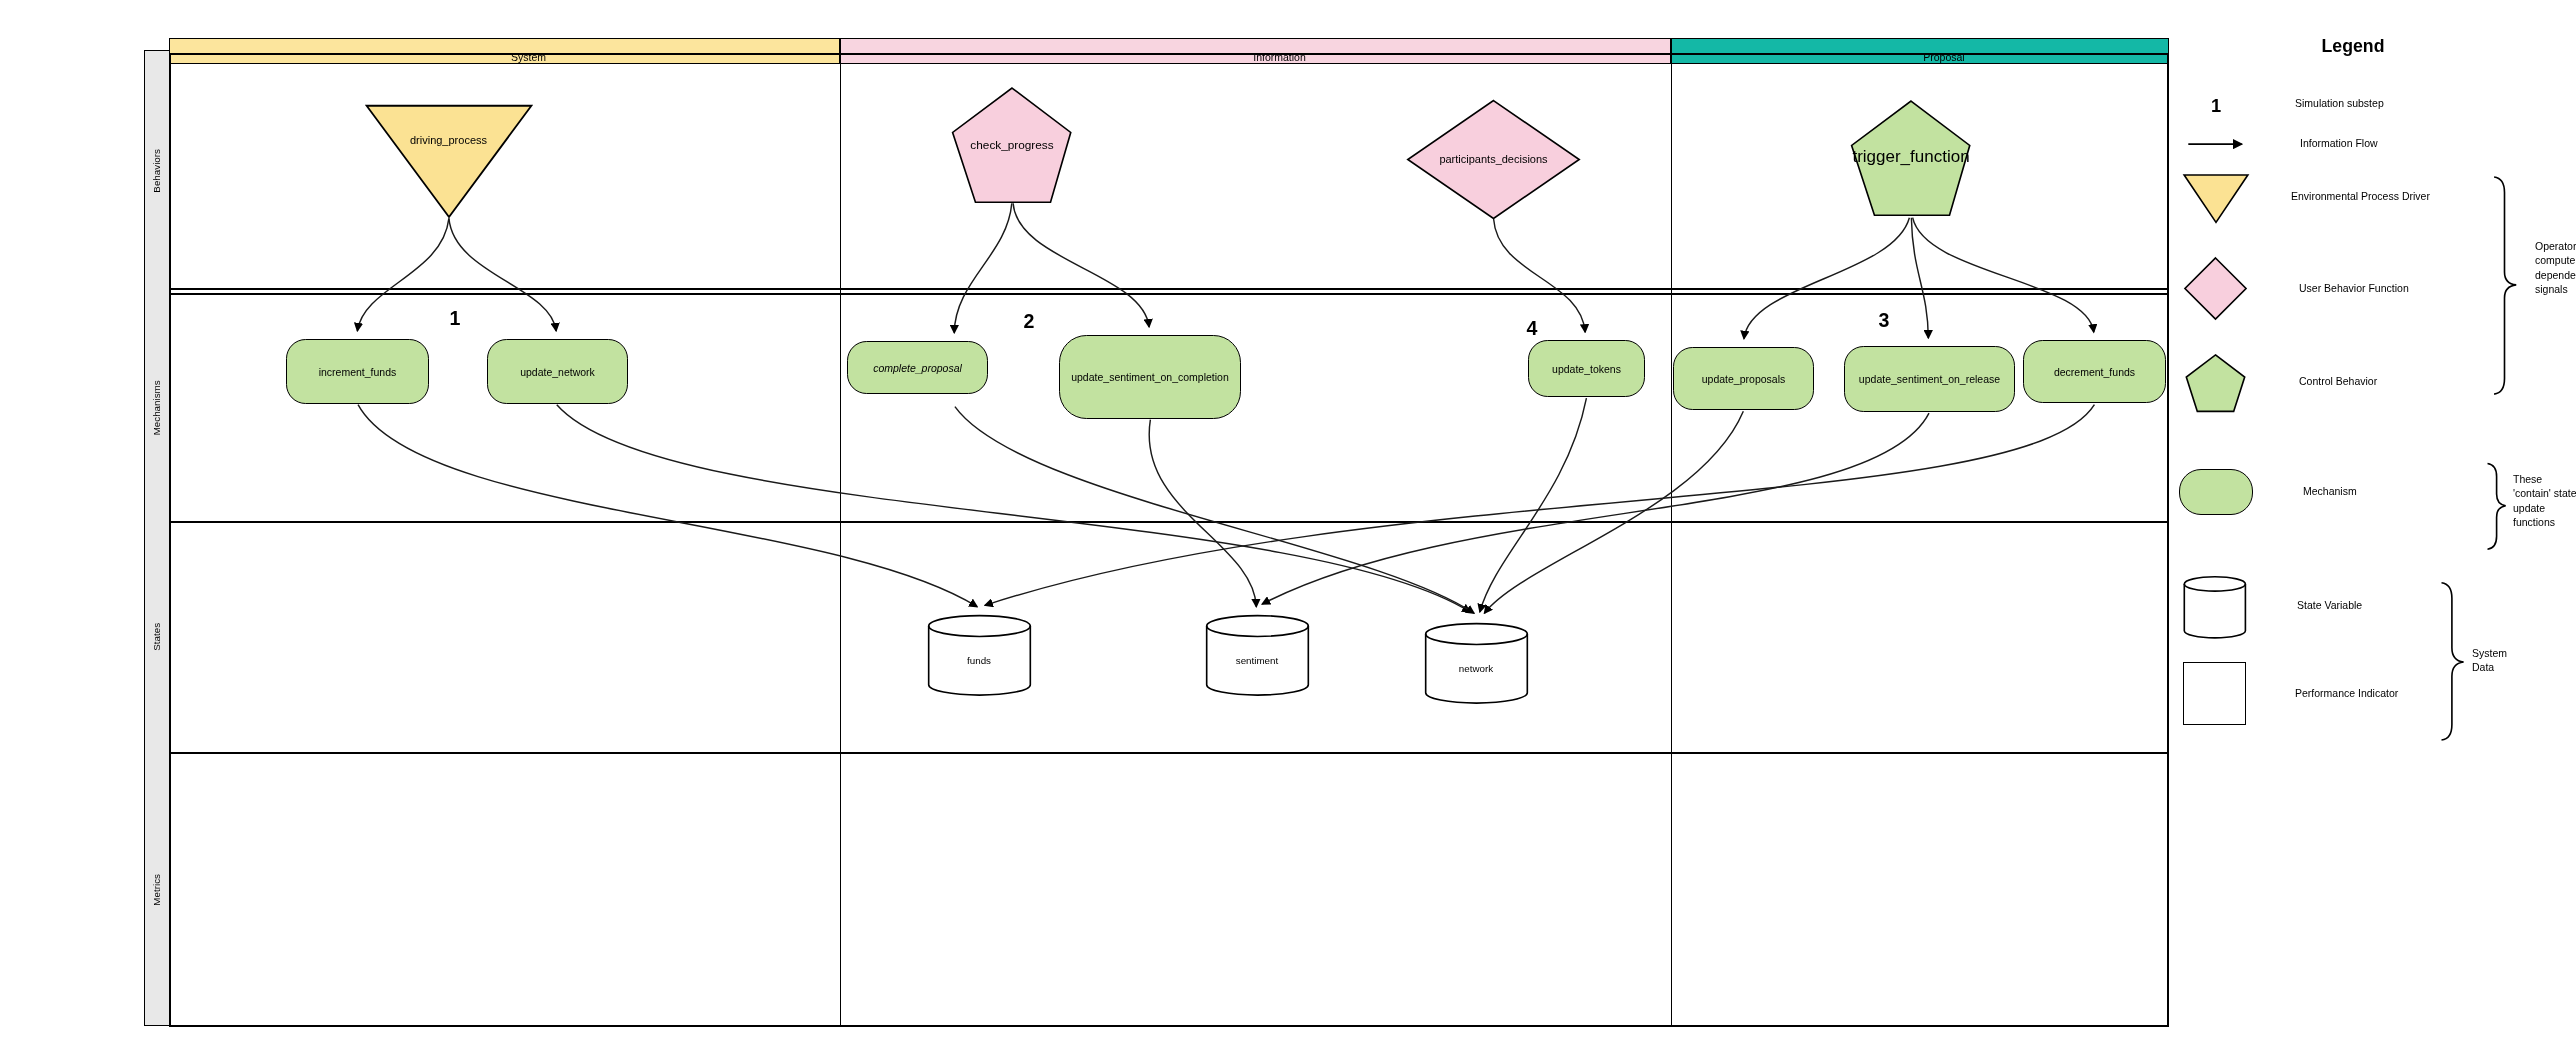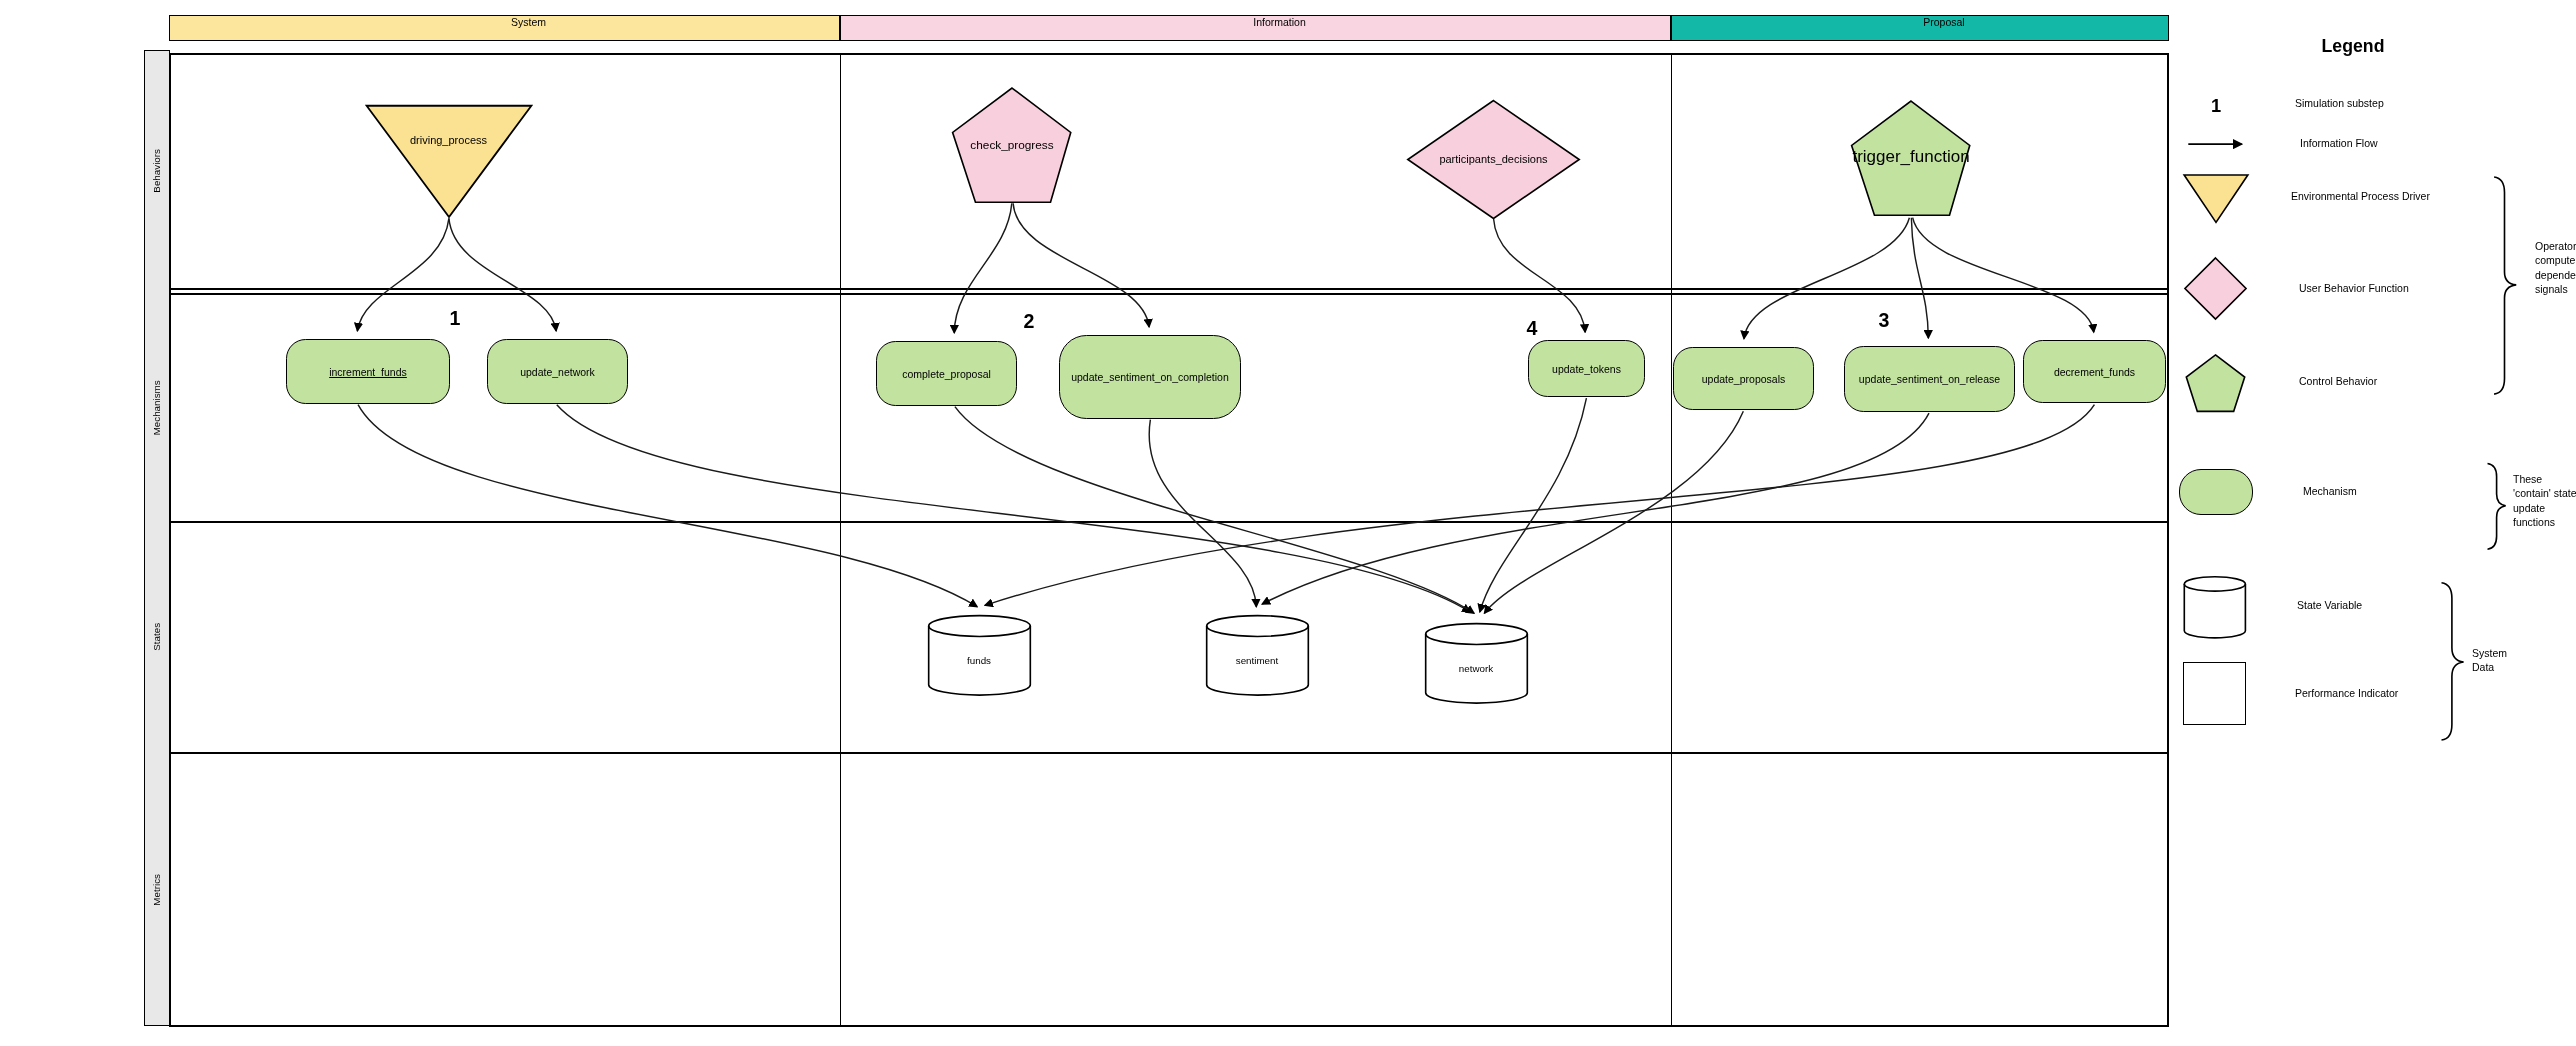--- a/index.html
+++ b/index.html
@@ -1,21 +1,21 @@
 <!DOCTYPE html>
 <html style="font-size:10.5px"><head>
 <meta charset="utf-8">
 <style>
   html,body{margin:0;padding:0;background:#fff;overflow:hidden;}
   #canvas{position:relative;width:2576px;height:1046px;background:#ffffff;
           font-family:"Liberation Sans",sans-serif;color:#000;}
   .abs{position:absolute;}
   
-  .hdr{position:absolute;top:15px;height:26px;border:1.6px solid #000;box-sizing:border-box;
-       display:flex;align-items:flex-start;justify-content:center;font-size:10.5px;padding-left:48px;}
+  .hdr{position:absolute;top:38px;height:26px;border:1.6px solid #000;box-sizing:border-box;
+       display:flex;align-items:flex-end;justify-content:center;font-size:10.5px;padding-left:48px;}
   .hdr-yellow{background:#FCE59D;}
   .hdr-pink{background:#F8D5E0;}
   .hdr-green{background:#14b8a6;}
   
   .grid-outline{position:absolute;left:169px;top:53px;width:2000px;height:974px;
                 border:2px solid #000;box-sizing:border-box;}
   .vline{position:absolute;top:53px;height:974px;width:1.3px;background:#000;}
   .hline{position:absolute;left:144px;width:2025px;height:1.6px;background:#000;}
   
   .sidebar{position:absolute;left:144px;top:50px;width:25.5px;height:976px;background:#E8E8E8;
@@ -117,23 +117,23 @@
   <svg class="abs" style="left:1849px;top:99px;" width="124" height="119" viewBox="0 0 190 182">
     <polygon points="95,3 185,71 154,178 39,178 4,71" fill="#C2E2A0" stroke="#000" stroke-width="2.5"></polygon>
   </svg>
   <div class="shape-label" style="left:1852px;top:148px;width:118px;height:18.3px;font-size:17px;">trigger_function</div>
 
   <div class="substep" style="left:442px;top:305px;">1</div>
   <div class="substep" style="left:1016px;top:308px;">2</div>
   <div class="substep" style="left:1519px;top:315px;">4</div>
   <div class="substep" style="left:1871px;top:307px;">3</div>
 
-  <div class="mech" style="left:286px;top:339px;width:164px;height:65px;text-decoration:underline;">increment_funds</div>
+  <div class="mech" style="left:286px;top:339px;width:143px;height:65px;">increment_funds</div>
   <div class="mech" style="left:487px;top:339px;width:141px;height:65px;">update_network</div>
-  <div class="mech" style="left:876px;top:341px;width:141px;height:65px;">complete_proposal</div>
+  <div class="mech" style="left:847px;top:341px;width:141px;height:53px;font-style:italic;">complete_proposal</div>
   <div class="mech" style="left:1059px;top:335px;width:182px;height:84px;border-radius:27.5px;">update_sentiment_on_completion</div>
   <div class="mech" style="left:1528px;top:340px;width:117px;height:57px;">update_tokens</div>
   <div class="mech" style="left:1673px;top:347px;width:141px;height:63px;">update_proposals</div>
   <div class="mech" style="left:1844px;top:346px;width:171px;height:66px;">update_sentiment_on_release</div>
   <div class="mech" style="left:2023px;top:340px;width:143px;height:63px;">decrement_funds</div>
 
   <svg class="abs" style="left:927px;top:613px;" width="105" height="86" viewBox="0 0 160 132">
     <path d="M2,20 a78,16 0 0 1 156,0 v90 a78,16 0 0 1 -156,0 z" fill="#fff" stroke="#000" stroke-width="2.5"></path>
     <path d="M2,20 a78,16 0 0 0 156,0" fill="none" stroke="#000" stroke-width="2.5"></path>
   </svg>

